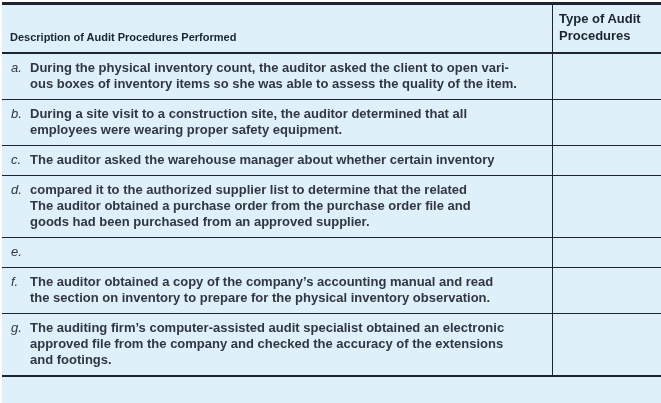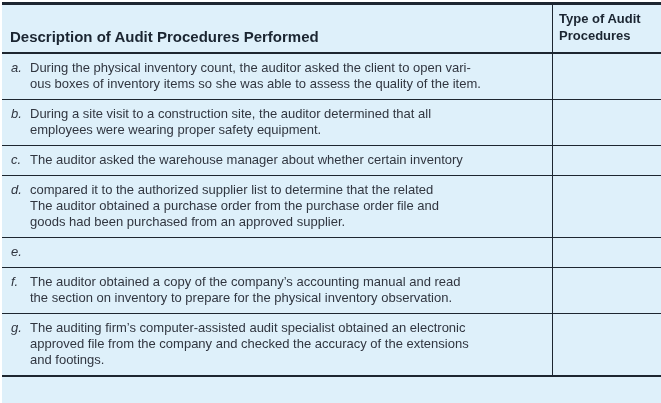--- a/index.html
+++ b/index.html
@@ -28,42 +28,42 @@
     background:var(--bg-table);
   }
   .row{display:flex;}
   .c1{width:550px;}
   .c2{flex:1;border-left:1px solid var(--rule);}
   
   .hrow{height:49px;border-bottom:2px solid var(--rule);}
   .hrow .c1{
     display:flex;align-items:flex-end;
     padding:0 6px 7px 8px;
-    font-weight:bold;font-size:15px;line-height:16px;
+    font-weight:bold;font-size:11px;line-height:16px;
     color:var(--text-header);
     text-align:right;
   }
   .hrow .c2{
     padding:5px 2px 0 6px;
     font-weight:bold;font-size:13px;line-height:17px;
     color:var(--text-header);
   }
   
   .brow{border-bottom:1px solid var(--rule);}
   .brow:last-child{border-bottom:none;}
   .brow .c1{
     display:flex;
     padding:6px 0 7px 9px;
     font-size:13px;line-height:16px;color:var(--text-body);
   }
   .letter{
     flex:0 0 19px;font-style:italic;
   }
   .desc{flex:1;padding-right:8px;}
-  .desc div{white-space:nowrap;}
+  .desc div{white-space:nowrap;font-weight:bold;}
 </style>
 </head>
 <body>
 
 <div class="page">
   <div class="sheet">
     <div class="tbl">
 
       <div class="row hrow">
         <div class="c1">

